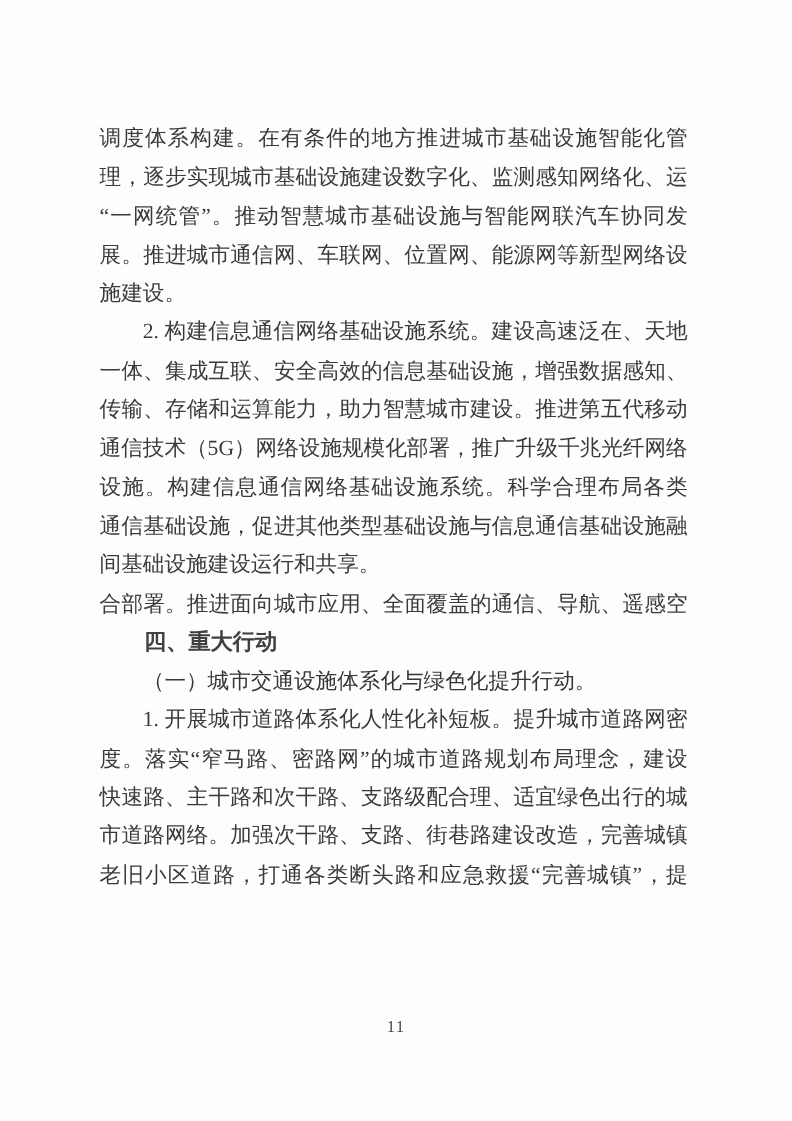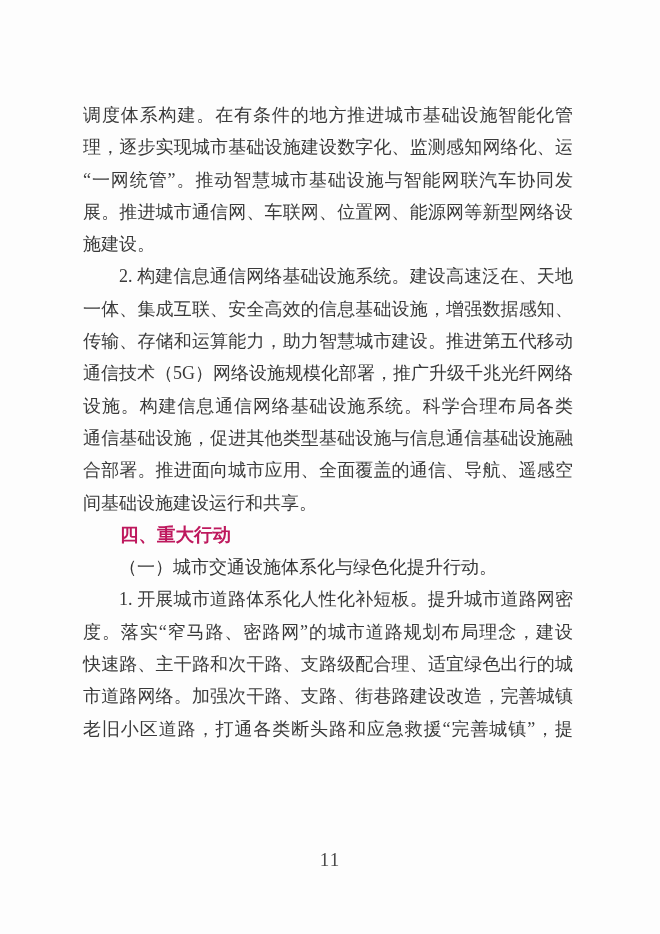--- a/index.html
+++ b/index.html
@@ -33,58 +33,58 @@
   .ln.end {
     text-align-last: left;
   }
   .ln.ind {
     text-indent: 2em;
   }
   .ln.hd {
     font-family: "Liberation Sans", "DejaVu Sans", sans-serif;
     font-weight: bold;
     font-size: 18.5px;
-    color: #be185d;
+    color: #404040;
     text-indent: 2em;
     text-align-last: left;
   }
   .ln.sub {
     text-indent: 2em;
     text-align-last: left;
     color: #363636;
   }
   .pageno {
     position: absolute;
     top: 849px;
     left: 0;
     width: 660px;
     text-align: center;
-    font-size: 19px;
+    font-size: 14px;
     color: #4a4a4a;
     letter-spacing: 1px;
   }
 </style>
 </head>
 <body>
 
 <div class="page">
   <div class="textblock">
     <div class="ln">调度体系构建。在有条件的地方推进城市基础设施智能化管</div>
     <div class="ln">理，逐步实现城市基础设施建设数字化、监测感知网络化、运</div>
     <div class="ln">“一网统管”。推动智慧城市基础设施与智能网联汽车协同发</div>
     <div class="ln">展。推进城市通信网、车联网、位置网、能源网等新型网络设</div>
     <div class="ln end">施建设。</div>
     <div class="ln ind">2. 构建信息通信网络基础设施系统。建设高速泛在、天地</div>
     <div class="ln">一体、集成互联、安全高效的信息基础设施，增强数据感知、</div>
     <div class="ln">传输、存储和运算能力，助力智慧城市建设。推进第五代移动</div>
     <div class="ln">通信技术（5G）网络设施规模化部署，推广升级千兆光纤网络</div>
     <div class="ln">设施。构建信息通信网络基础设施系统。科学合理布局各类</div>
     <div class="ln">通信基础设施，促进其他类型基础设施与信息通信基础设施融</div>
+    <div class="ln end">间基础设施建设运行和共享。</div>
     <div class="ln">合部署。推进面向城市应用、全面覆盖的通信、导航、遥感空</div>
-    <div class="ln end">间基础设施建设运行和共享。</div>
     <div class="ln hd">四、重大行动</div>
     <div class="ln sub">（一）城市交通设施体系化与绿色化提升行动。</div>
     <div class="ln ind">1. 开展城市道路体系化人性化补短板。提升城市道路网密</div>
     <div class="ln">度。落实“窄马路、密路网”的城市道路规划布局理念，建设</div>
     <div class="ln">快速路、主干路和次干路、支路级配合理、适宜绿色出行的城</div>
     <div class="ln">市道路网络。加强次干路、支路、街巷路建设改造，完善城镇</div>
     <div class="ln">老旧小区道路，打通各类断头路和应急救援“完善城镇”，提</div>
   </div>
   <div class="pageno">11</div>
 </div>

